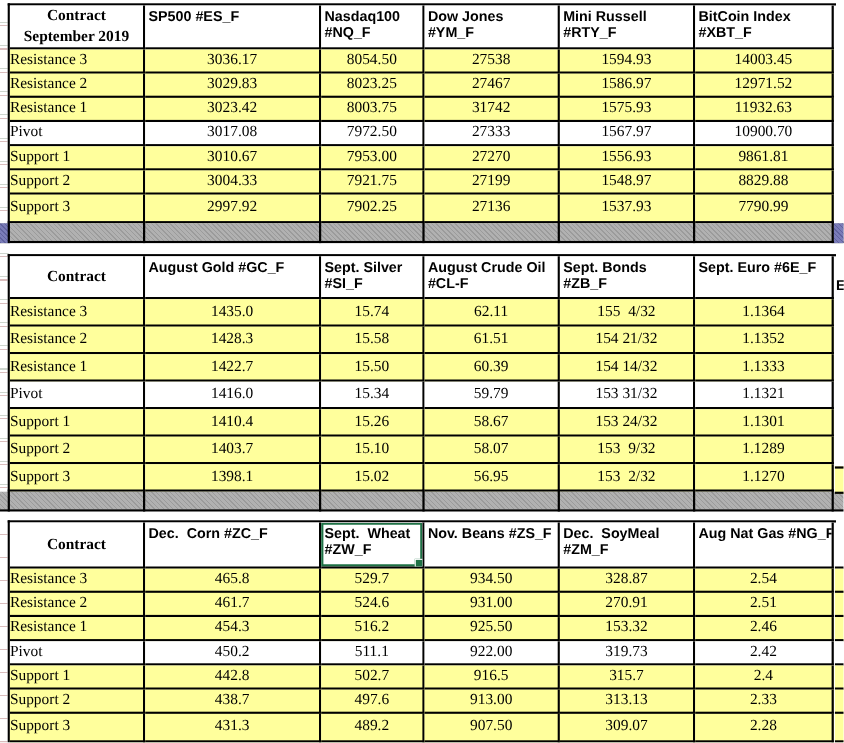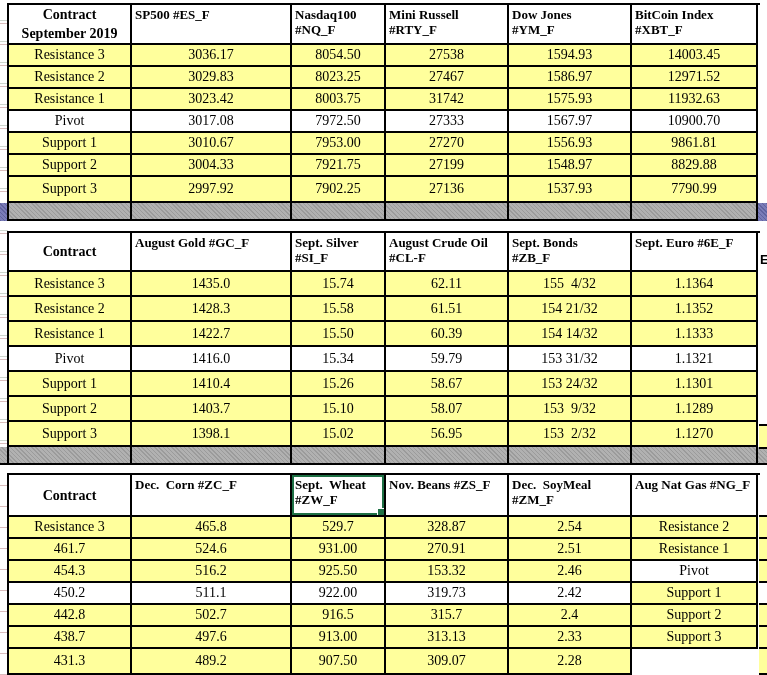--- a/index.html
+++ b/index.html
@@ -15,24 +15,24 @@
     background:repeating-linear-gradient(180deg, transparent 0 20px, #cdd5cd 20px 21px);}
 
   
   .section{position:absolute;left:7px;display:grid;
     border-top:2px solid #000;border-left:2px solid #000;background:#fff;}
   .cell{border-right:2px solid #000;border-bottom:2px solid #000;
     display:flex;box-sizing:border-box;overflow:hidden;position:relative;}
   .cell div{white-space:pre;}
   .val{align-items:center;justify-content:center;
     font-size:14px;color:#000;}
-  .rowlabel{align-items:center;justify-content:center;font-size:14px;color:#000;}
+  .rowlabel{align-items:center;justify-content:flex-start;font-size:14px;color:#000;}
   .hl{background:#FFFF9C;}
   .wt{background:#ffffff;}
-  .colhead{font-family:Liberation Serif, serif;font-weight:bold;
+  .colhead{font-family:Liberation Sans, sans-serif;font-weight:bold;
     font-size:13px;line-height:15px;align-items:flex-end;justify-content:flex-start;
     padding:2px 2px 3px 3px;flex-direction:column;background:#fff;}
   .colhead div{align-self:flex-start;}
   .titlehead{font-family:"Liberation Serif", serif;font-weight:bold;font-size:14px;
     line-height:19px;align-items:center;justify-content:center;flex-direction:column;
     background:#fff;}
   .selcell{box-shadow:inset 0 0 0 2px #1E7145;}
   .sel-handle{position:absolute;right:-1px;bottom:-1px;width:6px;height:6px;
     background:#1E7145;border:1px solid #fff;z-index:5;}
 
@@ -66,26 +66,26 @@
         <div>September 2019</div>
       </div>
       <div class="cell colhead">
         <div>SP500 #ES_F</div>
       </div>
       <div class="cell colhead">
         <div>Nasdaq100</div>
         <div>#NQ_F</div>
       </div>
       <div class="cell colhead">
+        <div>Dow Jones</div>
+        <div>#YM_F</div>
+      </div>
+      <div class="cell colhead">
         <div>Mini Russell</div>
         <div>#RTY_F</div>
-      </div>
-      <div class="cell colhead">
-        <div>Dow Jones</div>
-        <div>#YM_F</div>
       </div>
       <div class="cell colhead">
         <div>BitCoin Index</div>
         <div>#XBT_F</div>
       </div>
       <div class="cell rowlabel hl">
         <div>Resistance 3</div>
       </div>
       <div class="cell val hl">
         <div>3036.17</div>
@@ -405,20 +405,23 @@
       <div class="cell rowlabel hl">
         <div>Resistance 3</div>
       </div>
       <div class="cell val hl">
         <div>465.8</div>
       </div>
       <div class="cell val hl">
         <div>529.7</div>
       </div>
       <div class="cell val hl">
+        <div>934.50</div>
+      </div>
+      <div class="cell val hl">
         <div>328.87</div>
       </div>
       <div class="cell val hl">
         <div>2.54</div>
       </div>
       <div class="cell rowlabel hl">
         <div>Resistance 2</div>
       </div>
       <div class="cell val hl">
         <div>461.7</div>

